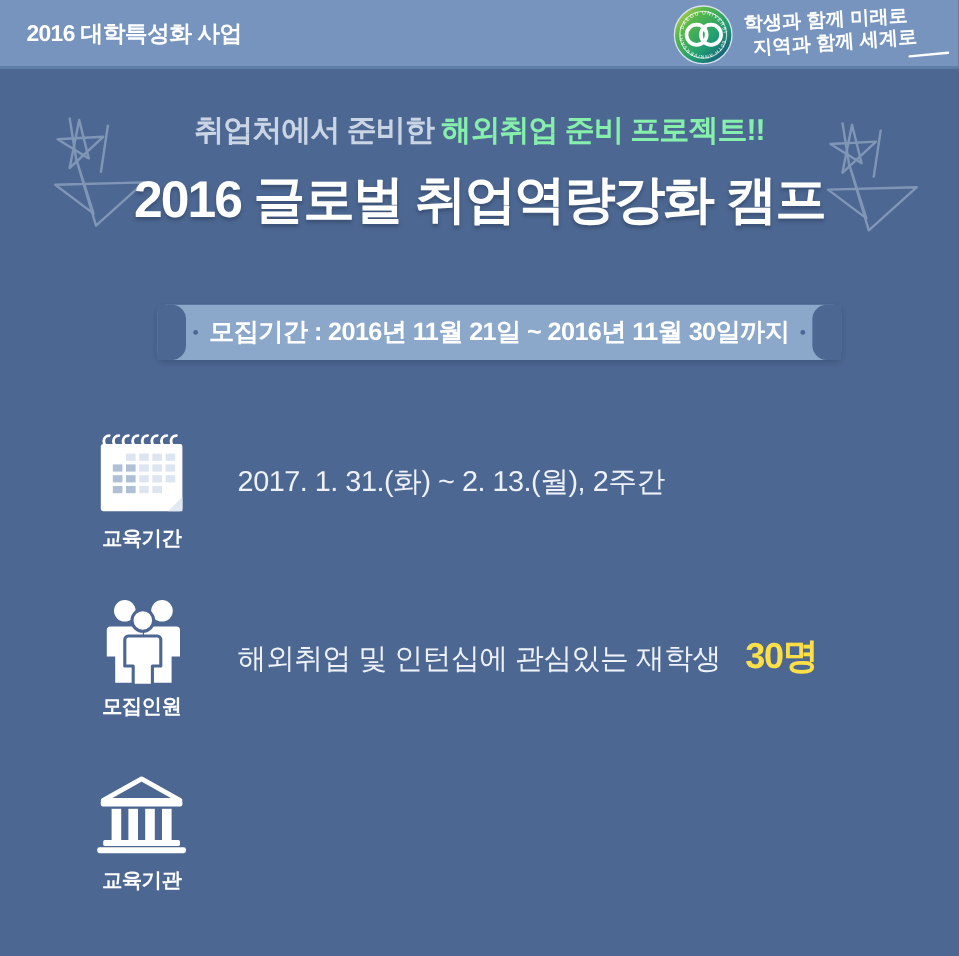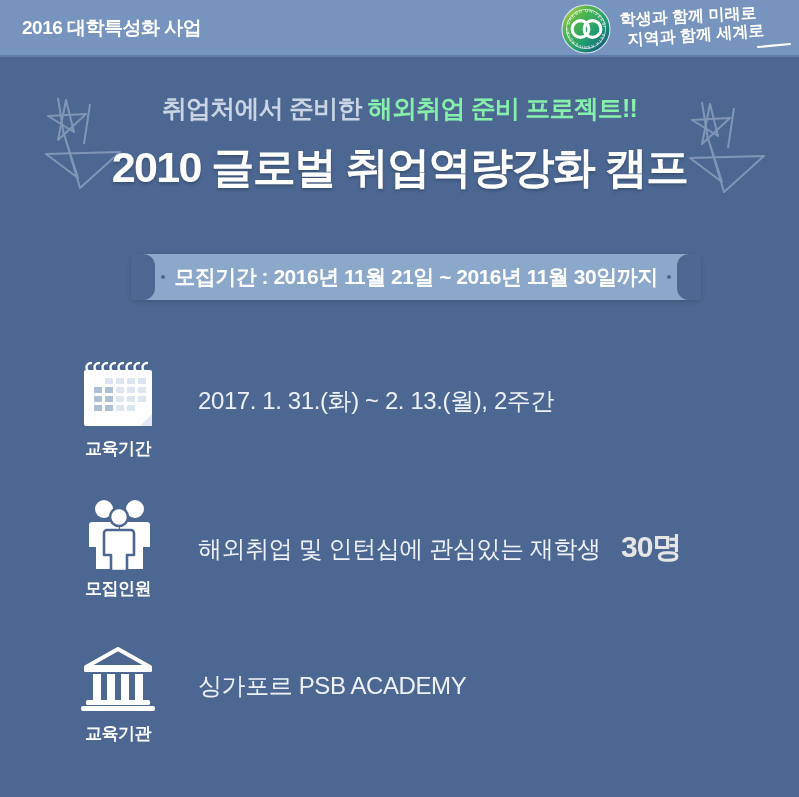--- a/index.html
+++ b/index.html
@@ -213,21 +213,21 @@
     font-size: 24px;
     color: #eef2f8;
     letter-spacing: -0.4px;
     white-space: nowrap;
   }
   .info-row.row-1 .info-text { top: 30px; }
   .info-row.row-2 .info-text { top: 32px; }
   .info-row.row-3 .info-text { top: 30px; }
 
   .count-highlight {
-    color: #e5e5e5;
+    color: #fde047;
     font-weight: bold;
     font-size: 30px;
     margin-left: 14px;
     letter-spacing: -1px;
   }
 </style>
 </head>
 <body>
 
 <div id="poster">
@@ -285,21 +285,21 @@
       <path d="M 30 6 L 36 44"></path>
     </g>
   </svg>
 
   <div class="subtitle">
     <span class="sub-plain">취업처에서 준비한</span>
     <span class="sub-accent">해외취업 준비 프로젝트!!</span>
   </div>
 
   <div class="main-title">
-    <span class="tline">2010 글로벌 취업역량강화 캠프</span>
+    <span class="tline">2016 글로벌 취업역량강화 캠프</span>
   </div>
 
   <div class="ribbon">
     <div class="ribbon-body"></div>
     <div class="ribbon-notch left"></div>
     <div class="ribbon-notch right"></div>
     <div class="ribbon-dot left"></div>
     <div class="ribbon-dot right"></div>
     <div class="ribbon-text">모집기간 : 2016년 11월 21일 ~ 2016년 11월 30일까지</div>
   </div>
@@ -388,18 +388,15 @@
             <rect x="29" y="30" width="8" height="26"></rect>
             <rect x="43" y="30" width="8" height="26"></rect>
             <rect x="57" y="30" width="8" height="26"></rect>
           </g>
           <rect x="8" y="56" width="64" height="5" rx="1.5" fill="#ffffff"></rect>
           <rect x="3" y="62" width="74" height="5" rx="2" fill="#ffffff"></rect>
         </svg>
       </div>
       <div class="info-icon-label">교육기관</div>
     </div>
-    <div class="info-text">
-      <span>싱가포르 PSB ACADEMY</span>
-    </div>
   </div>
 
 </div>
 
 </body></html>

